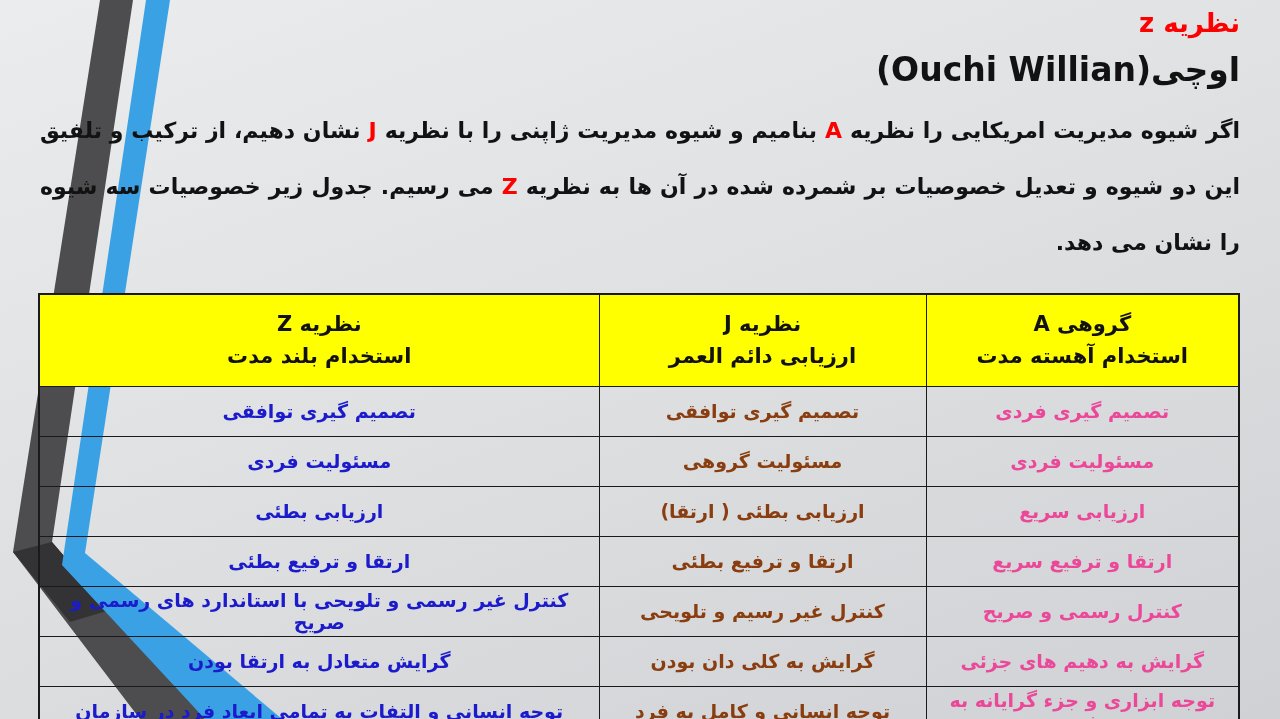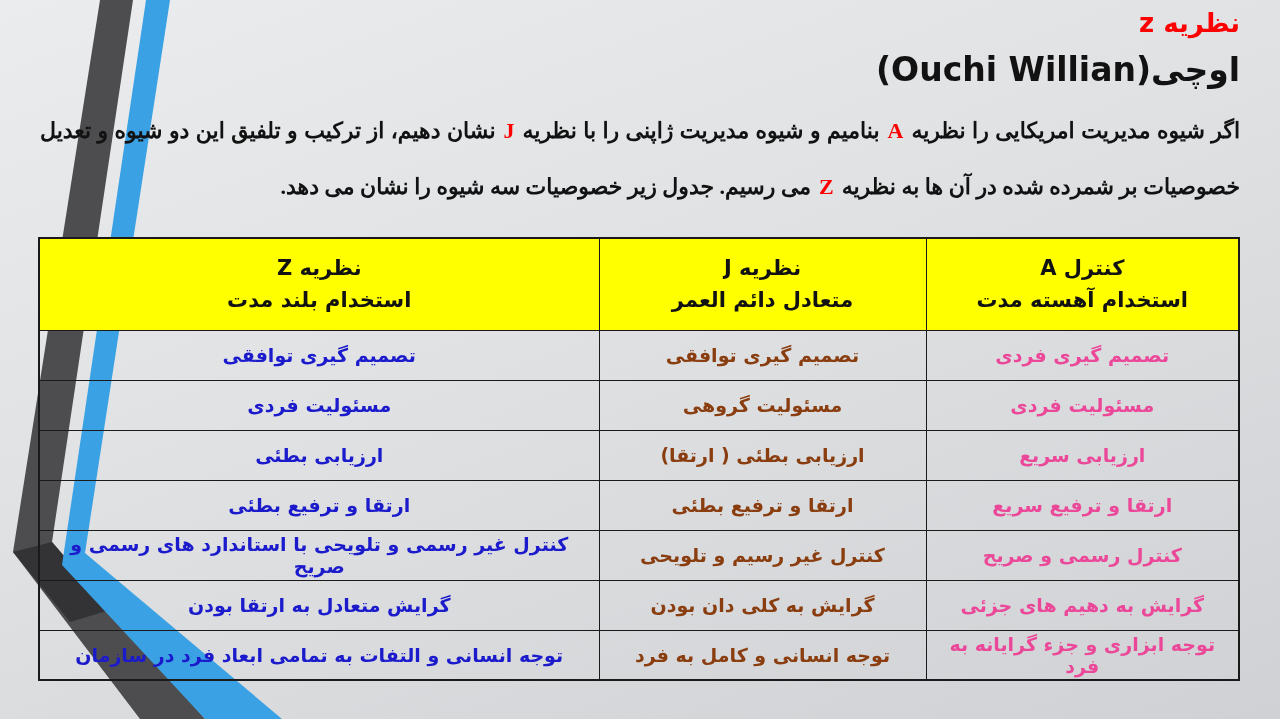--- a/index.html
+++ b/index.html
@@ -36,21 +36,20 @@
     text-align: right;
   }
   .intro {
     margin: 14px 40px 0;
     width: 1200px;
     font-size: 22px;
     font-weight: bold;
     color: #121212;
     line-height: 56px;
     text-align: justify;
-    font-family: Liberation Serif, serif;
   }
   .red-letter {
     color: #ff0000;
     margin: 0 8px;
     font-weight: bold;
   }
 
   table.compare {
     margin: 22px 40px 0;
     width: 1200px;
@@ -103,26 +102,26 @@
 
   <table class="compare">
     <colgroup>
       <col style="width:313px">
       <col style="width:327px">
       <col style="width:560px">
     </colgroup>
     <thead>
       <tr>
         <th class="hdr">
-          <div>کنترل A</div>
+          <div>گروهی A</div>
           <div>استخدام آهسته مدت</div>
         </th>
         <th class="hdr">
           <div>نظریه J</div>
-          <div>متعادل دائم العمر</div>
+          <div>ارزیابی دائم العمر</div>
         </th>
         <th class="hdr">
           <div>نظریه Z</div>
           <div>استخدام بلند مدت</div>
         </th>
       </tr>
     </thead>
     <tbody>
       <tr>
         <td class="cell col-a">تصمیم گیری فردی</td>

